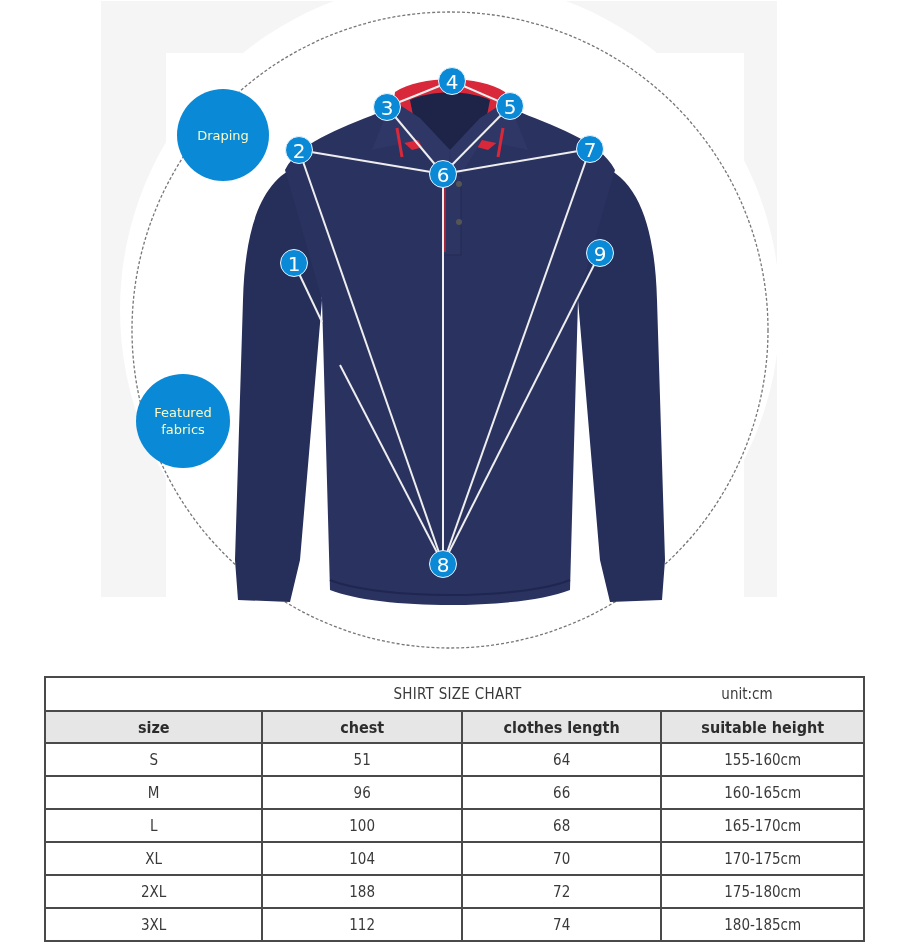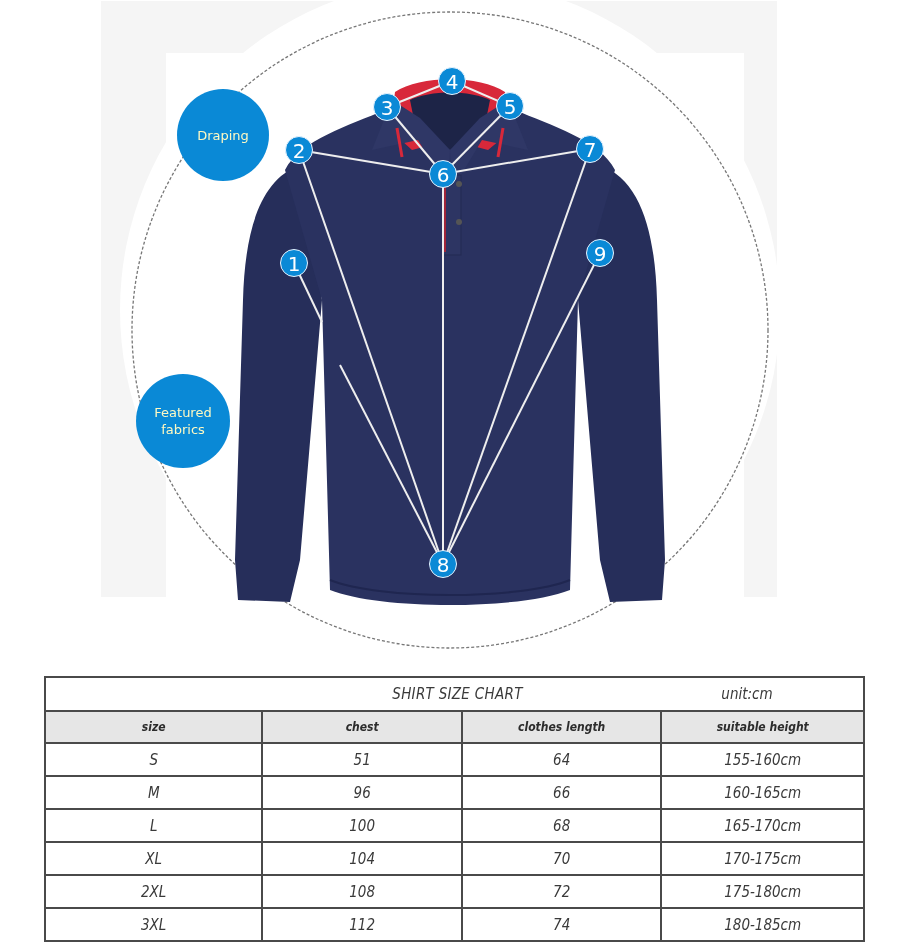--- a/index.html
+++ b/index.html
@@ -17,29 +17,29 @@
     .feature.draping { left: 177px; top: 89px; width: 92px; height: 92px; }
     .feature.comfort { left: 653px; top: 95px; width: 94px; height: 94px; font-size: 12.5px; }
     .feature.fabrics { left: 136px; top: 374px; width: 94px; height: 94px; }
     .feature.workmanship { left: 697px; top: 381px; width: 94px; height: 94px; font-size: 12.5px; }
 
     .marker { position: absolute; width: 28px; height: 28px; border-radius: 50%; background: #0a89d6; color: #ffffff;
               font-family: "DejaVu Sans", sans-serif; font-size: 20px; line-height: 28px; text-align: center;
               border: 1px solid #e8f4ff; box-sizing: border-box; }
 
     .size-chart { position: absolute; left: 44px; top: 676px; width: 821px; border-collapse: collapse;
-                  font-family: "DejaVu Sans Condensed", "DejaVu Sans", sans-serif; color: #3a3a3a; font-style: italic; }
+                  font-family: "DejaVu Sans Condensed", "DejaVu Sans", sans-serif; color: #3a3a3a; }
     .size-chart td, .size-chart th { border: 2px solid #4a4a4a; text-align: center; padding: 0; }
     .size-chart .title-row td { height: 32px; font-size: 15px; border-bottom-width: 2px; }
     .size-chart .title-row { border: 2px solid #4a4a4a; }
     .title-wrap { position: relative; height: 32px; }
     .title-text { position: absolute; left: 0; right: 0; top: 7px; text-align: center; letter-spacing: 0.3px; padding-left: 0; }
     .title-text span { display: inline-block; transform: translateX(3px); }
     .unit-text { position: absolute; left: 656px; top: 7px; width: 90px; text-align: center; font-size: 15px; }
-    .size-chart th { background: #e6e6e6; height: 30px; font-size: 12px; font-weight: bold; color: #2c2c2c; }
+    .size-chart th { background: #e6e6e6; height: 30px; font-size: 16px; font-weight: bold; color: #2c2c2c; }
     .size-chart td.cell { height: 31px; font-size: 15px; color: #3a3a3a; }
   </style>
 </head>
 <body>
 
 <div class="hero">
   <div class="bg-panel"></div>
   <div class="bg-inner"></div>
   <div class="bg-arc"></div>
 
@@ -138,21 +138,21 @@
     <td class="cell">165-170cm</td>
   </tr>
   <tr>
     <td class="cell">XL</td>
     <td class="cell">104</td>
     <td class="cell">70</td>
     <td class="cell">170-175cm</td>
   </tr>
   <tr>
     <td class="cell">2XL</td>
-    <td class="cell">108</td>
+    <td class="cell">188</td>
     <td class="cell">72</td>
     <td class="cell">175-180cm</td>
   </tr>
   <tr>
     <td class="cell">3XL</td>
     <td class="cell">112</td>
     <td class="cell">74</td>
     <td class="cell">180-185cm</td>
   </tr>
 </tbody>

